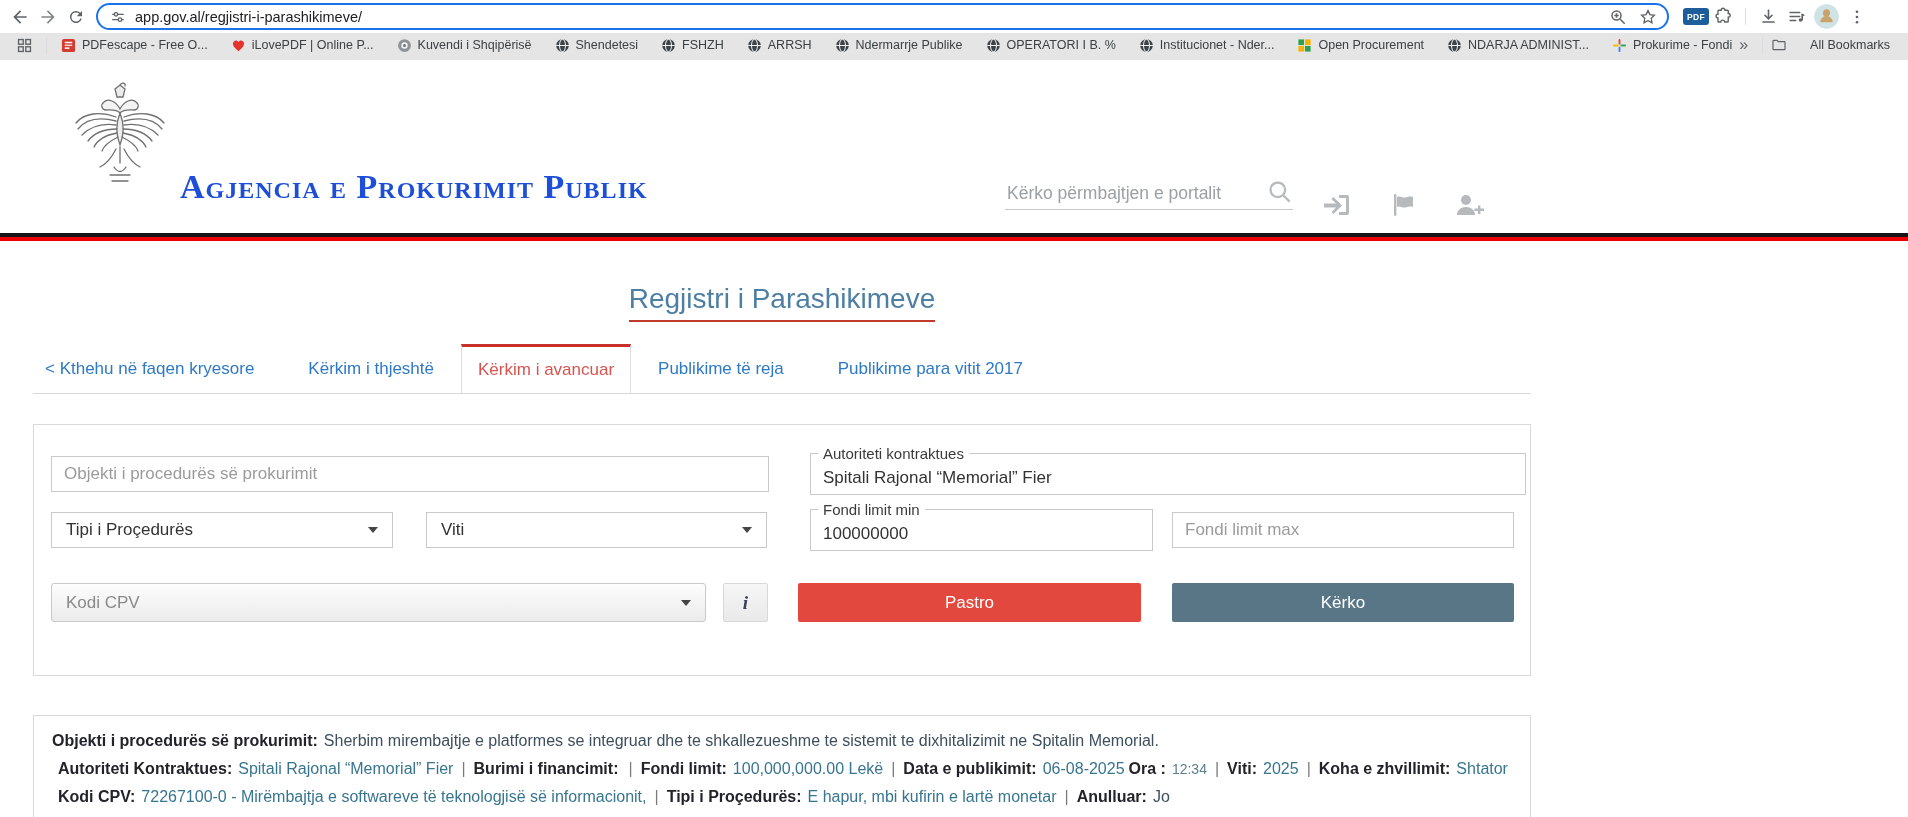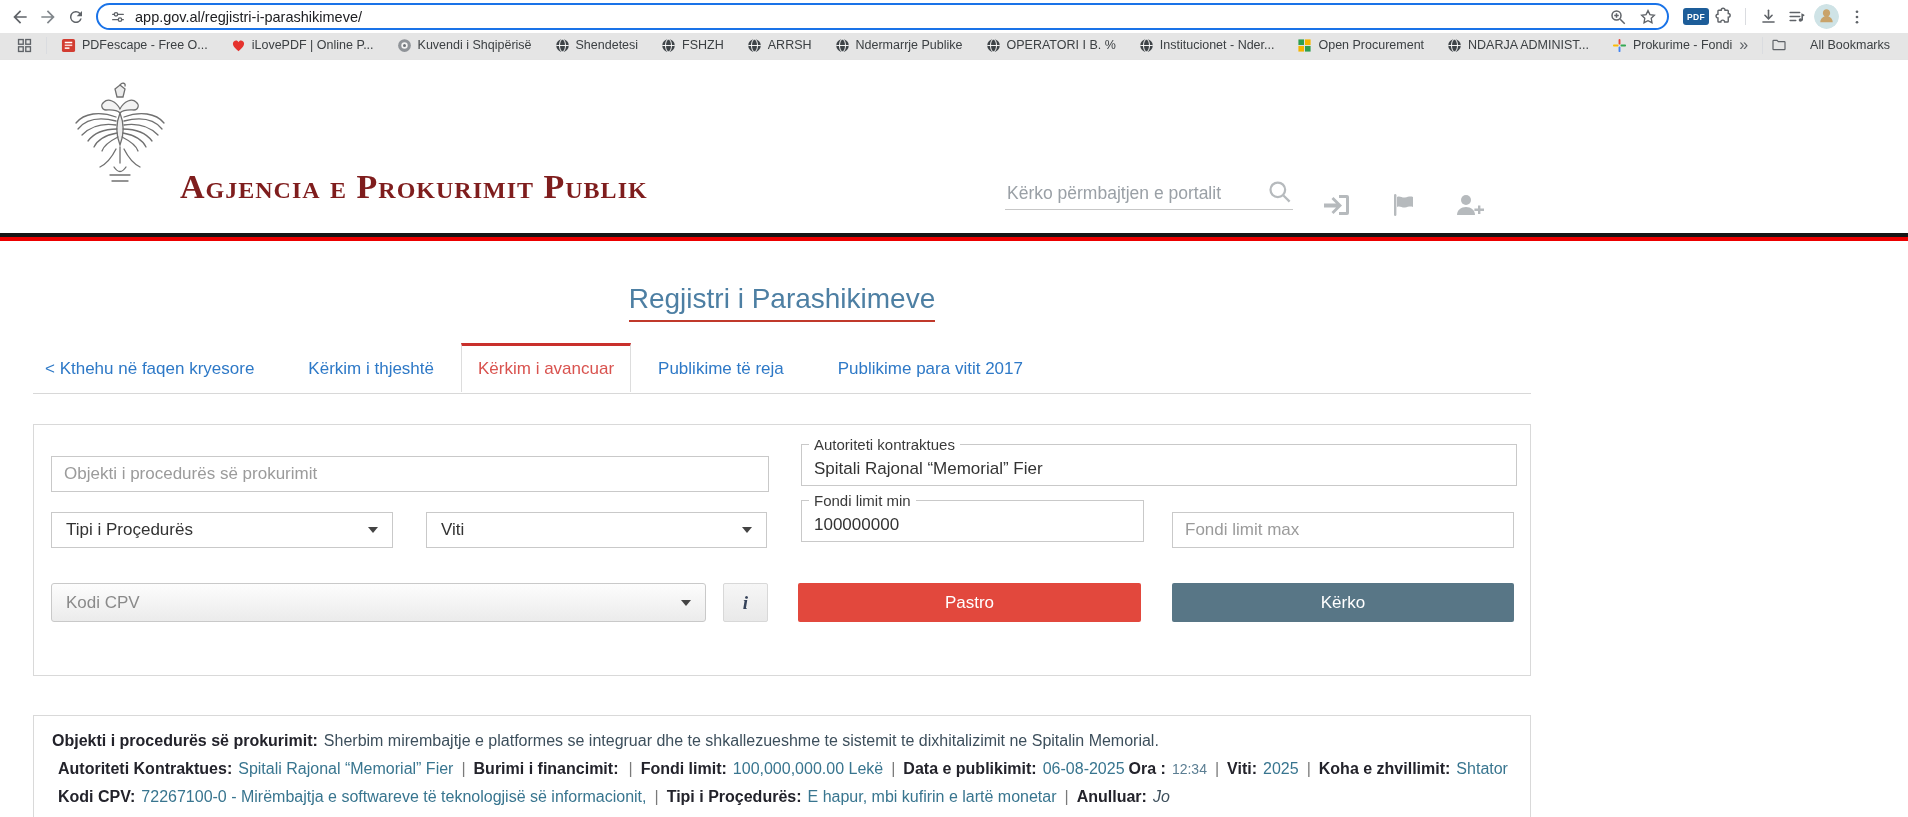--- a/index.html
+++ b/index.html
@@ -29,70 +29,70 @@
   .bm-icon { display:inline-flex; width:15px; height:15px; }
   .bm-label { font-size:12.5px; color:#3c4043; }
   .chev { font-size:16px; color:#5f6368; cursor:pointer; padding:0 6px; }
   .allbm { display:inline-flex; align-items:center; gap:23px; font-size:12.5px; color:#3c4043; cursor:pointer; padding-right:8px; }
   
   .site-header { position:relative; height:173px; background:#fff; }
   .logo { position:absolute; left:70px; top:22px; }
   .agency-title {
     position:absolute; left:180px; top:108px;
     font-family:"Liberation Serif", serif; font-variant:small-caps; font-weight:600;
-    font-size:34px; color:#7f1d1d; letter-spacing:1px;
+    font-size:34px; color:#1d4ed8; letter-spacing:1px;
   }
   .hdr-search { position:absolute; left:1005px; top:118px; width:288px; display:flex; align-items:flex-end; border-bottom:1px solid #c7c7c7; padding-bottom:4px; }
   .hdr-search input { border:none; outline:none; flex:1; font-size:17.5px; color:#b91c1c; font-family:inherit; }
   .hdr-search input::placeholder { color:#9aa0a6; }
   .hdr-ic { position:absolute; top:131px; cursor:pointer; }
   
   .stripe-black { height:4px; background:#151515; }
   .stripe-red { height:4px; background:#ec0000; }
   
   .container { position:relative; margin-left:33px; width:1498px; }
   .title-wrap { text-align:center; padding-top:34px; }
   .title-wrap h1 {
     display:inline-block; margin:8px; font-size:28px; font-weight:500; color:#4d7fa3;
     padding-bottom:5px; border-bottom:2px solid #c0392b;
   }
-  .tabs { margin-top:13px; height:51px; border-bottom:1px solid #d8d8d8; display:flex; align-items:flex-start; }
+  .tabs { margin-top:13px; height:51px; border-bottom:1px solid #d8d8d8; display:flex; align-items:center; }
   .tab { line-height:51px; padding:0 27px; color:#2e79c7; font-size:17px; cursor:pointer; white-space:nowrap; }
   .tab:first-child { padding-left:12px; }
   .tab.active {
     background:#fff; border:1px solid #ddd; border-top:3px solid #c9302c; border-bottom:none;
     color:#d9534f; margin-bottom:-1px; line-height:46px; padding:0 16px;
   }
   .panel { position:relative; margin-top:30px; height:252px; border:1px solid #d9d9d9; background:#fff; }
   .txt { position:absolute; border:1px solid #c9c9c9; font-size:17px; padding:0 12px; color:#333; font-family:inherit; outline:none; }
   .txt::placeholder { color:#9b9b9b; }
   #objekti-input { left:17px; top:31px; width:718px; height:36px; }
   #fondimax-input { left:1138px; top:87px; width:342px; height:36px; }
-  .fld { position:absolute; border:1px solid #c9c9c9; padding:0; margin:3px; background:#fff; }
+  .fld { position:absolute; border:1px solid #c9c9c9; padding:0; margin:12px; background:#fff; }
   .fld legend { margin-left:7px; padding:0 5px; font-size:15px; color:#3a3a3a; line-height:1; }
   .fld input { border:none; outline:none; width:100%; height:33px; padding:0 12px; font-size:17px; color:#333; font-family:inherit; background:transparent; }
   #autoriteti-fld { left:764px; top:9px; width:716px; }
   #fondi-fld { left:764px; top:65px; width:343px; }
   .sel { position:absolute; border:1px solid #c9c9c9; display:flex; align-items:center; justify-content:space-between; padding:0 14px; font-size:17px; color:#333; background:#fff; cursor:pointer; }
   .caret { width:0; height:0; border-left:5px solid transparent; border-right:5px solid transparent; border-top:6px solid #444; }
   #tipi-sel { left:17px; top:87px; width:342px; height:36px; }
   #viti-sel { left:392px; top:87px; width:341px; height:36px; }
   #cpv-sel { left:17px; top:158px; width:655px; height:39px; background:linear-gradient(#fdfdfd,#ebebeb); color:#8a8a8a; border-radius:3px; }
   .info-btn { position:absolute; left:689px; top:158px; width:45px; height:39px; background:linear-gradient(#f6f6f6,#e9e9e9); border:1px solid #d8d8d8; border-radius:2px; font-family:"Liberation Serif", serif; font-style:italic; font-weight:bold; font-size:19px; color:#36435a; display:flex; align-items:center; justify-content:center; cursor:pointer; }
   .btn { position:absolute; top:158px; height:39px; display:flex; align-items:center; justify-content:center; color:#fff; font-size:17px; border-radius:2px; cursor:pointer; }
   .btn-pastro { left:764px; width:343px; background:#e2483d; }
   .btn-kerko { left:1138px; width:342px; background:#587686; }
   .result-box { margin-top:39px; border:1px solid #d9d9d9; background:#fff; padding:11px 18px 13px; }
   .rline { margin:0; line-height:28px; font-size:16px; white-space:nowrap; overflow:hidden; }
   .rline + .rline { padding-left:6px; }
   .r-label { font-weight:bold; color:#23232b; margin-right:6px; }
   .r-value { color:#38758f; margin-right:4px; }
   .r-value_dark { color:#3d4f5c; margin-right:4px;margin-top:36px; }
   .r-value_small { color:#5b7e93; font-size:14px; margin-right:4px;text-align:right; }
-  .r-value_italic { color:#3d4f5c; font-style:italic; margin-right:4px; }
+  .r-value_italic { color:#3d4f5c; margin-right:4px; }
   .r-sep { color:#7a7a7a; margin:0 8px 0 4px; }
 </style>
 </head>
 <body>
 
 <div>
   <div class="toolbar">
     <span class="tb-btn">
       <svg width="20" height="20" viewBox="0 0 24 24">
           <path d="M20 11H7.8l5.6-5.6L12 4l-8 8 8 8 1.4-1.4L7.8 13H20z" fill="#5f6368"></path>

